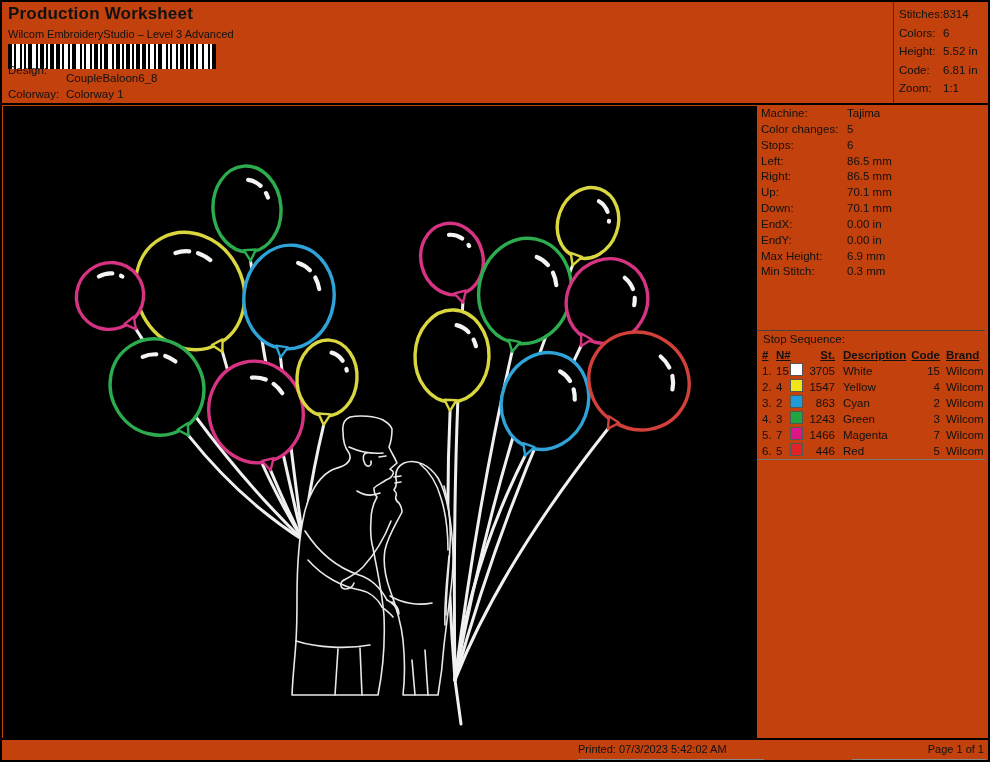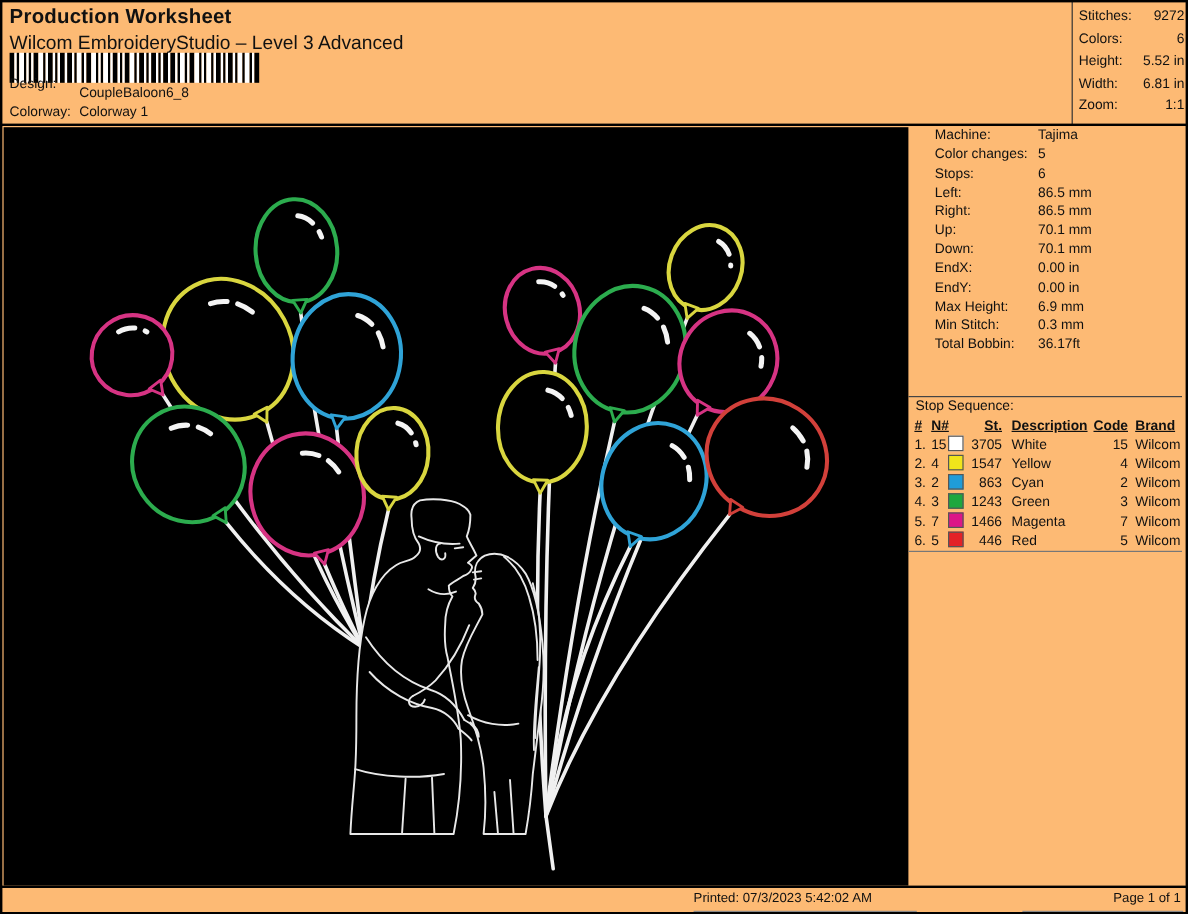--- a/index.html
+++ b/index.html
@@ -1,37 +1,37 @@
 <!DOCTYPE html>
 <html><head>
 <meta charset="utf-8">
 <style>
   html,body{margin:0;padding:0;background:#d8d8d8;}
   .page{
-    position:relative;width:990px;height:762px;background:#fdba74;
+    position:relative;width:990px;height:762px;background:#c2410c;
     font-family:"Liberation Sans",sans-serif;color:#111;overflow:hidden;
   }
   .page::after{content:"";position:absolute;inset:0;border:2px solid #000;pointer-events:none;}
   .abs{position:absolute;}
   .title{left:8px;top:4px;font-size:17px;font-weight:bold;letter-spacing:0.2px;}
-  .subtitle{left:8px;top:28px;font-size:16px;}
+  .subtitle{left:8px;top:28px;font-size:11px;}
   .barcode{left:8px;top:44px;width:212px;height:25px;display:flex;align-items:stretch;}
   .barcode div{height:100%;}
   .meta-label{font-size:11.5px;}
   .hdr-vline{left:893px;top:0;width:1px;height:104px;background:#333;}
   .hdr-hline{left:0;top:103px;width:990px;height:2px;background:#000;}
   .summary{left:899px;top:5px;width:88px;font-size:11.5px;line-height:18.5px;}
-  .summary .row{display:flex;justify-content:space-between;}
+  .summary .row{display:flex;}
   .summary .lab{width:44px;flex:none;}
   .canvas{left:3px;top:106px;width:754px;height:632px;background:#000;}
   .main-bottom{left:0;top:738px;width:990px;height:2px;background:#000;}
   .rpanel{left:757px;top:104px;width:231px;height:634px;font-size:11.5px;}
   .machine{position:absolute;left:0;top:2px;width:100%;}
   .machine .row{display:flex;line-height:15.85px;}
-  .machine .lab{padding-left:22px;width:86px;flex:none;}
+  .machine .lab{padding-left:4px;width:86px;flex:none;}
   .stopseq-rule{position:absolute;left:0;top:226px;width:228px;border-top:1px solid #444;}
   .stopseq-label{position:absolute;left:6px;top:229px;}
   .stoptable{position:absolute;left:0;top:243px;width:228px;}
   .strow{position:relative;height:16px;}
   .strow span{position:absolute;top:0;line-height:16px;font-size:11.5px;white-space:nowrap;}
   .c-num{left:5px;}
   .c-n{left:19px;}
   .c-sw{left:33px;top:2px;width:11px;height:11px;border:1px solid #555;position:absolute;}
   .c-st{left:44px;width:34px;text-align:right;}
   .c-desc{left:86px;}
@@ -135,32 +135,32 @@
     </div>
   <div class="abs meta-label" style="left:8px;top:64px;">Design:</div>
   <div class="abs meta-label" style="left:66px;top:72px;">CoupleBaloon6_8</div>
   <div class="abs meta-label" style="left:8px;top:88px;">Colorway:</div>
   <div class="abs meta-label" style="left:66px;top:88px;text-align:center;">Colorway 1</div>
 
   <div class="abs hdr-vline"></div>
   <div class="abs summary" id="summary">
       <div class="row">
         <span class="lab">Stitches:</span>
-        <span>9272</span>
+        <span>8314</span>
       </div>
       <div class="row">
         <span class="lab">Colors:</span>
         <span>6</span>
       </div>
       <div class="row">
         <span class="lab">Height:</span>
         <span>5.52 in</span>
       </div>
       <div class="row">
-        <span class="lab">Width:</span>
+        <span class="lab">Code:</span>
         <span>6.81 in</span>
       </div>
       <div class="row">
         <span class="lab">Zoom:</span>
         <span>1:1</span>
       </div>
     </div>
   <div class="abs hdr-hline"></div>
 
   <div class="abs canvas">
@@ -318,24 +318,20 @@
           <span>0.00 in</span>
         </div>
         <div class="row">
           <span class="lab">Max Height:</span>
           <span>6.9 mm</span>
         </div>
         <div class="row">
           <span class="lab">Min Stitch:</span>
           <span>0.3 mm</span>
         </div>
-        <div class="row">
-          <span class="lab">Total Bobbin:</span>
-          <span>36.17ft</span>
-        </div>
       </div>
     <div class="stopseq-rule"></div>
     <div class="stopseq-label">Stop Sequence:</div>
     <div class="stoptable" id="stoptable">
         <div class="strow sthead">
           <span class="c-num">#</span>
           <span class="c-n">N#</span>
           <span class="c-st">St.</span>
           <span class="c-desc">Description</span>
           <span class="c-code">Code</span>

